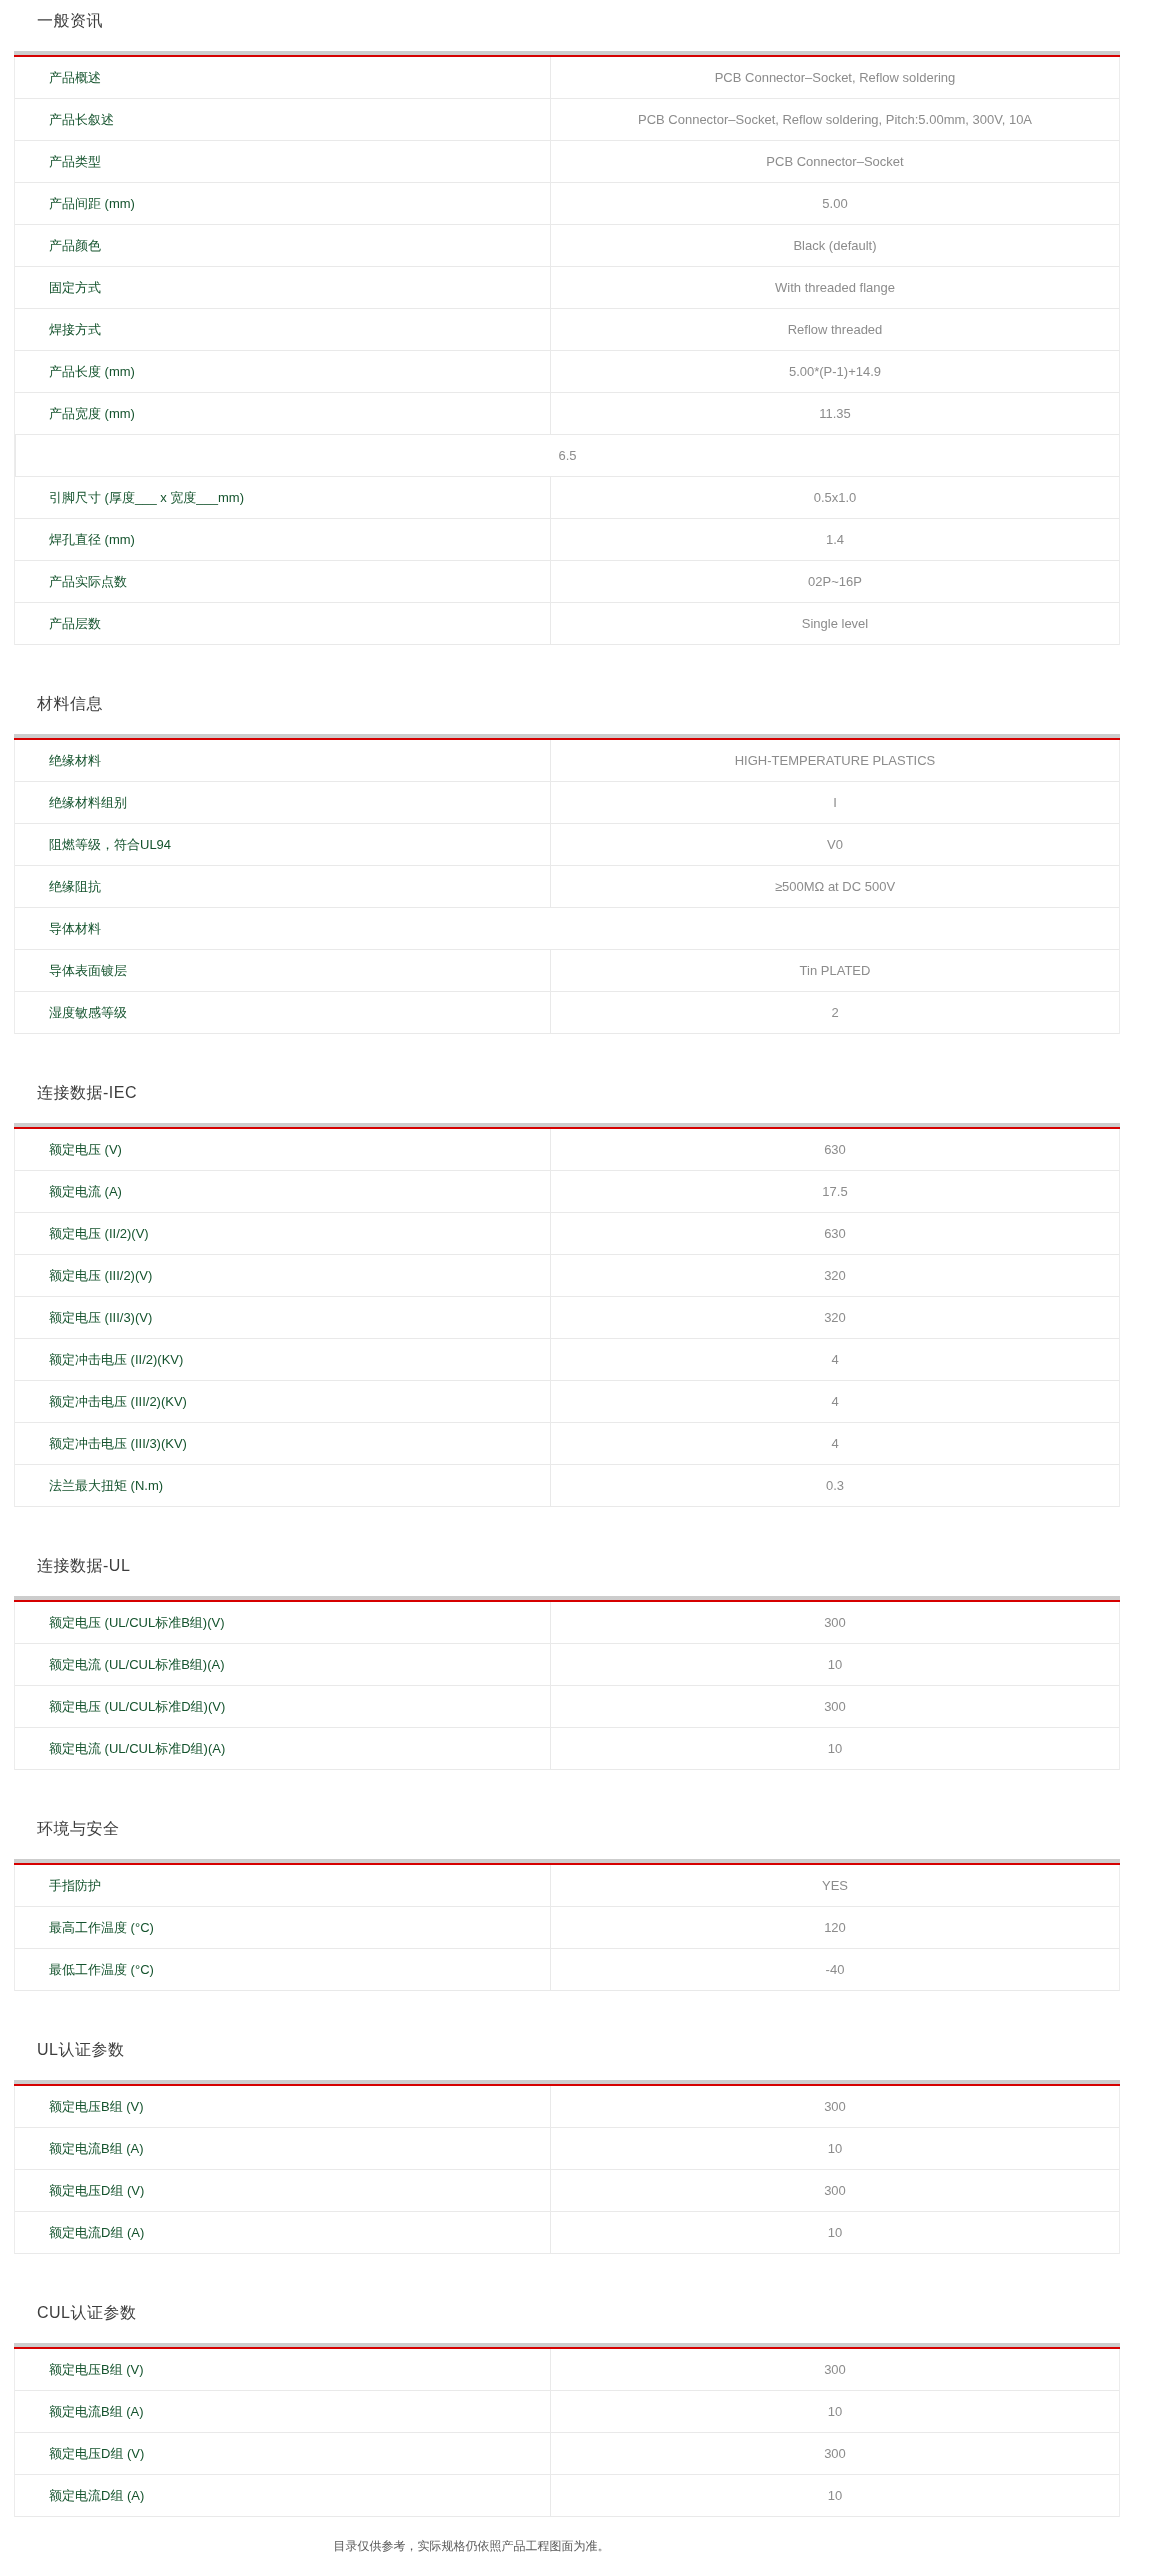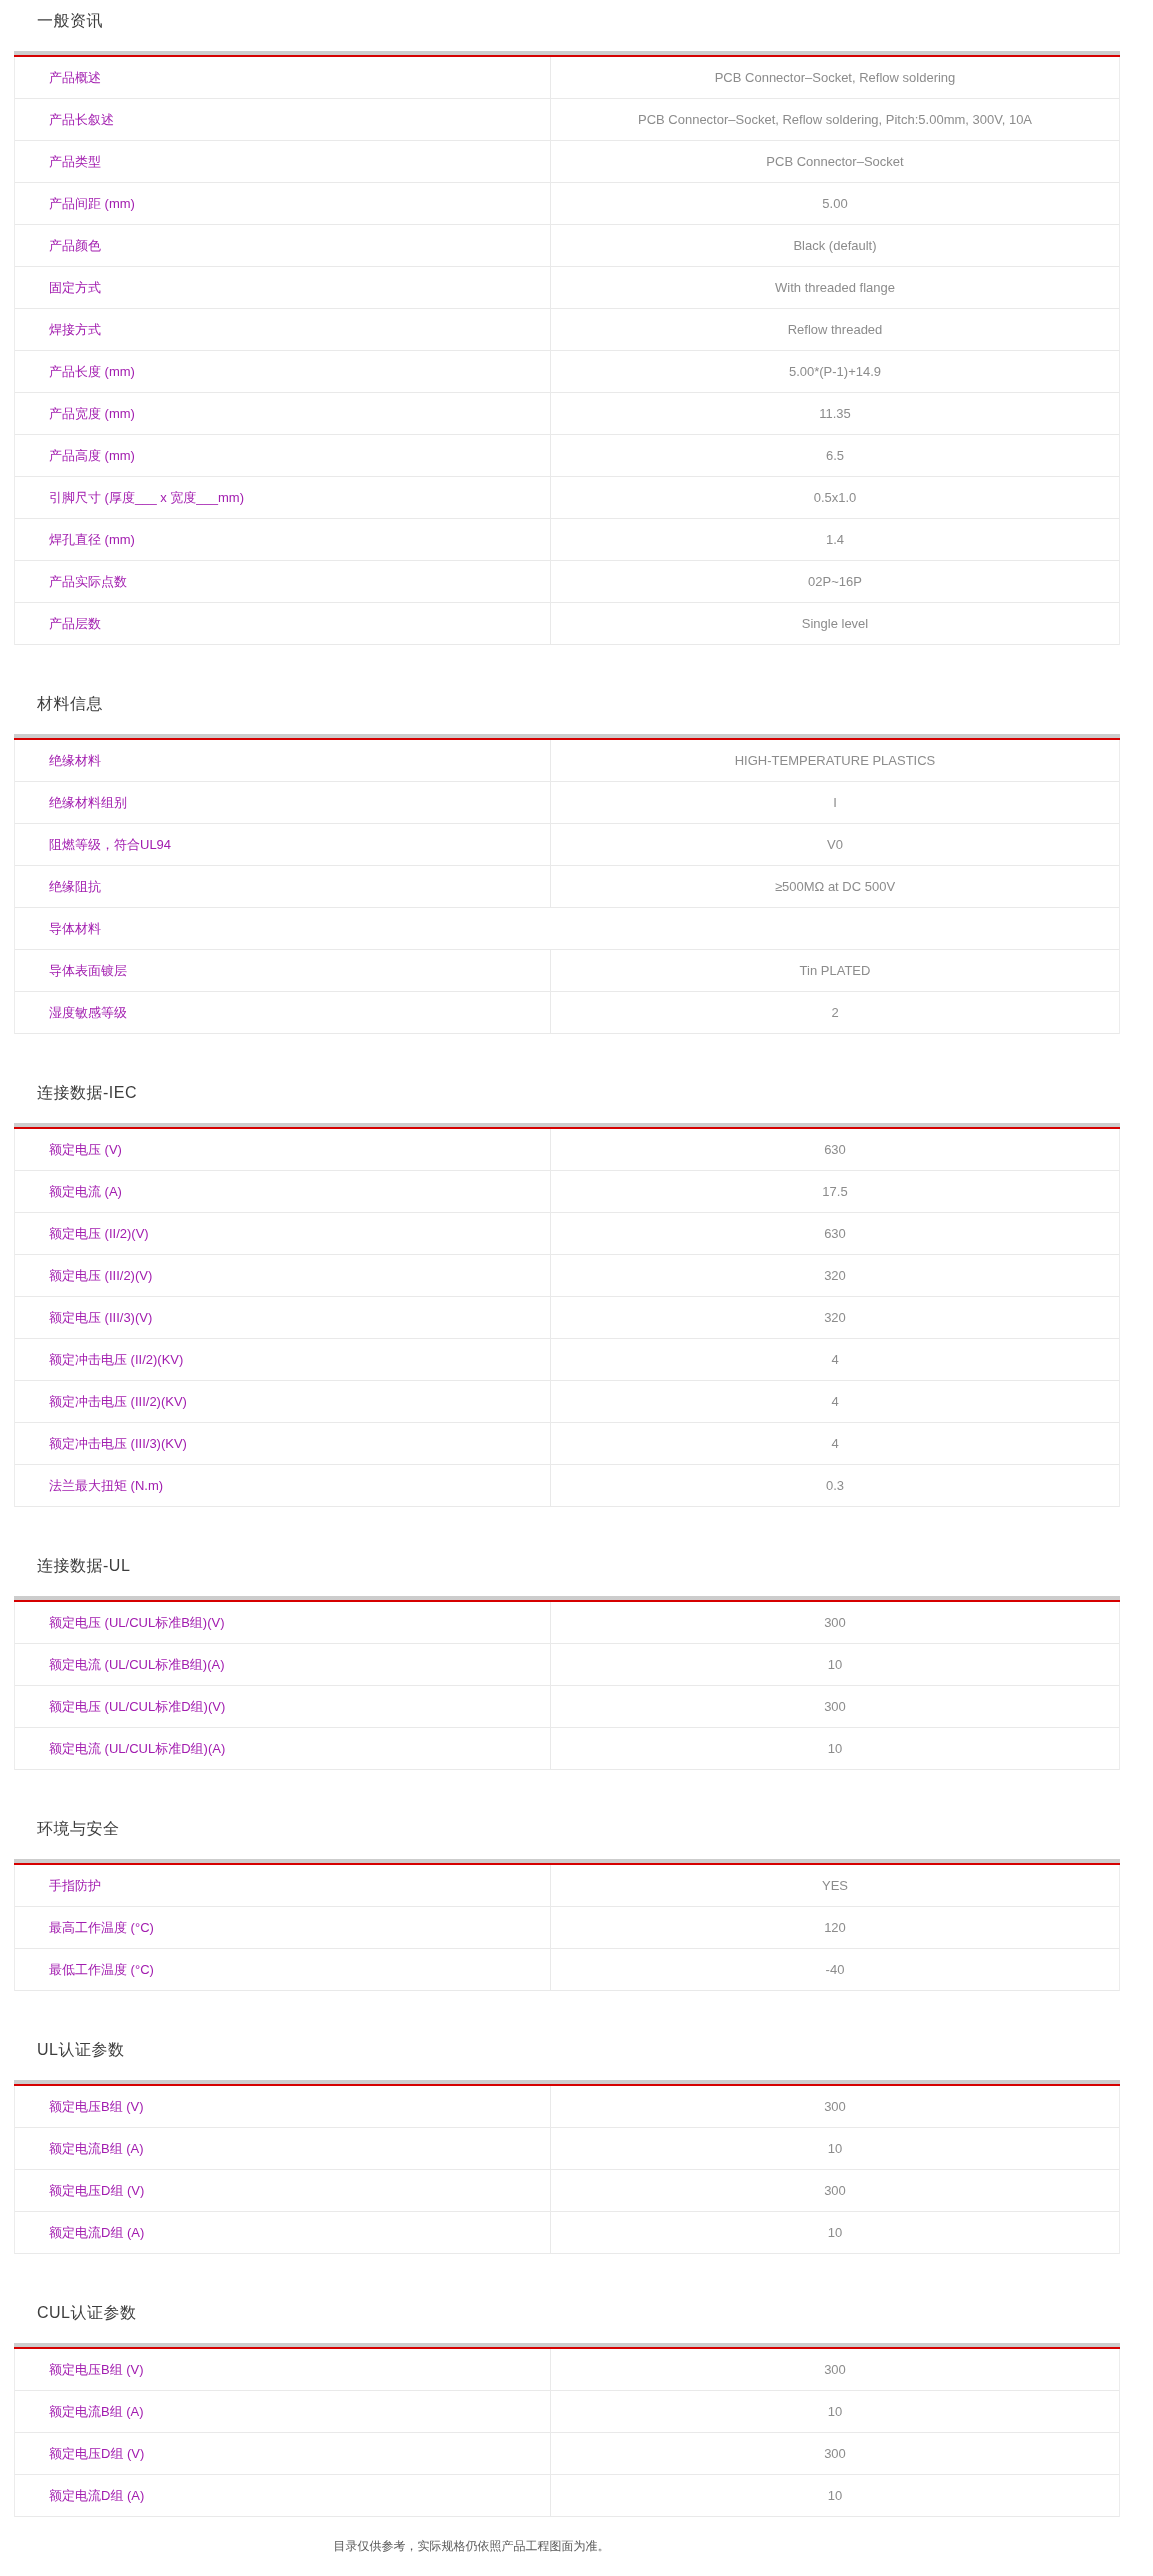--- a/index.html
+++ b/index.html
@@ -13,21 +13,21 @@
   .section.first{margin-top:10px;}
   .sec-head{position:relative;padding:0 0 15px 19px;}
   .sec-title{margin:4px;font-size:16px;font-weight:400;color:#3d3d3d;line-height:22px;letter-spacing:0.5px;}
   .collapse-btn{position:absolute;right:16px;bottom:10px;cursor:pointer;padding:4px 2px;}
   .minus-shape{width:11px;height:3px;background:#d60000;border-radius:1px;}
   .dotted-band{height:4px;background-image:radial-gradient(circle,#c9c9c9 0.7px,rgba(0,0,0,0) 0.8px);background-size:2px 2px;background-position:0 0;}
   .red-line{height:2px;background:#d60000;}
   .rows{border-left:1px solid #ececec;border-right:1px solid #ececec;}
   .row{display:flex;align-items:stretch;height:42px;box-sizing:border-box;border-bottom:1px solid #e9e9e9;}
   .cell{display:flex;align-items:center;font-size:13px;box-sizing:border-box;}
-  .cell.label{width:535px;padding-left:34px;color:#a21caf;}
+  .cell.label{width:535px;padding-left:34px;color:#14532d;}
   .cell.value{flex:1;justify-content:center;text-align:center;color:#8c8c8c;border-left:1px solid #e9e9e9;}
   .footer-note{margin-top:20px;width:943px;text-align:center;font-size:12px;color:#5a5a5a;line-height:18px;}
   .bottom-title{margin:52px 0 0 33px;font-size:16px;font-weight:400;color:#3d3d3d;line-height:22px;letter-spacing:0.5px;}
 </style>
 </head>
 <body>
 
 <div class="wrap">
   <div id="sections-mount">
   <section class="section first">
@@ -79,21 +79,20 @@
     <div class="cell label">产品长度 (mm)</div>
     <div class="cell value">5.00*(P-1)+14.9</div>
   </div>
 
   <div class="row">
     <div class="cell label">产品宽度 (mm)</div>
     <div class="cell value">11.35</div>
   </div>
 
   <div class="row">
-    <div class="cell label">产品高度 (mm)</div>
     <div class="cell value">6.5</div>
   </div>
 
   <div class="row">
     <div class="cell label">引脚尺寸 (厚度___ x 宽度___mm)</div>
     <div class="cell value">0.5x1.0</div>
   </div>
 
   <div class="row">
     <div class="cell label">焊孔直径 (mm)</div>

